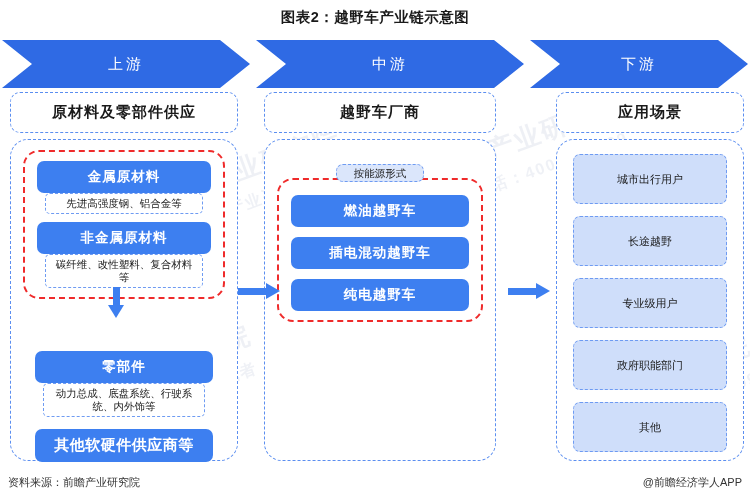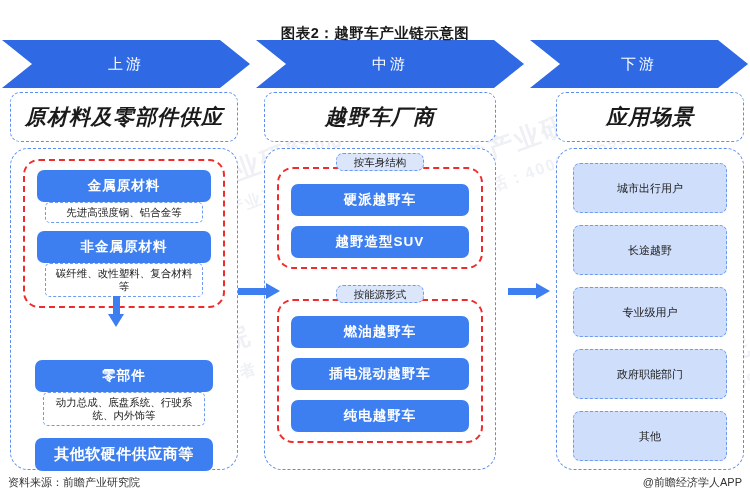--- a/index.html
+++ b/index.html
@@ -23,21 +23,21 @@
     transform:rotate(-20deg);
     white-space:nowrap;
     pointer-events:none;
     user-select:none;
     z-index:0;
   }
   .wm.s{font-size:16px;color:rgba(120,140,180,.12);}
 
   
   .title{
-    position:absolute;left:0;top:24px;width:750px;
+    position:absolute;left:0;top:8px;width:750px;
     text-align:center;
     font-size:14.5px;font-weight:700;color:#1a1a1a;
     letter-spacing:.5px;
     z-index:5;
   }
 
   
   .chev{
     position:absolute;top:40px;height:48px;
     background:#2f6ae4;
@@ -58,25 +58,24 @@
   .col{position:absolute;top:92px;z-index:3;}
   .col.up{left:10px;width:228px;}
   .col.mid{left:264px;width:232px;}
   .col.down{left:556px;width:188px;}
 
   .col-title{
     border:1.4px dashed #5b8ef0;
     border-radius:10px;
     background:#fff;
     text-align:center;
-    font-size:21px;font-weight:700;color:#1a1a1a;
+    font-size:15px;font-weight:700;color:#1a1a1a;
     padding:10px 4px;
     letter-spacing:1px;
     box-sizing:border-box;
-    font-style:italic;
   }
 
   .col-body{
     margin-top:6px;
     border:1.4px dashed #5b8ef0;
     border-radius:18px;
     background:#fff;
     box-sizing:border-box;
     position:relative;
   }
@@ -230,27 +229,20 @@
 
   <div class="arrow-r" style="left:238px;top:283px;width:44px;height:17px;">
     <div class="shaft"></div>
       <div class="head"></div>
   </div>
 
   <div class="col mid">
     <div class="col-title">越野车厂商</div>
     <div class="col-body">
 
-      <div class="redgroup" style="margin-top:10px;">
-        <div class="badge">按车身结构</div>
-        <div class="gap6"></div>
-        <div class="bbox">硬派越野车</div>
-        <div class="gap10"></div>
-        <div class="bbox">越野造型SUV</div>
-      </div>
 
       <div class="redgroup" style="margin-top:30px;">
         <div class="badge">按能源形式</div>
         <div class="gap6"></div>
         <div class="bbox">燃油越野车</div>
         <div class="gap10"></div>
         <div class="bbox">插电混动越野车</div>
         <div class="gap10"></div>
         <div class="bbox">纯电越野车</div>
       </div>

